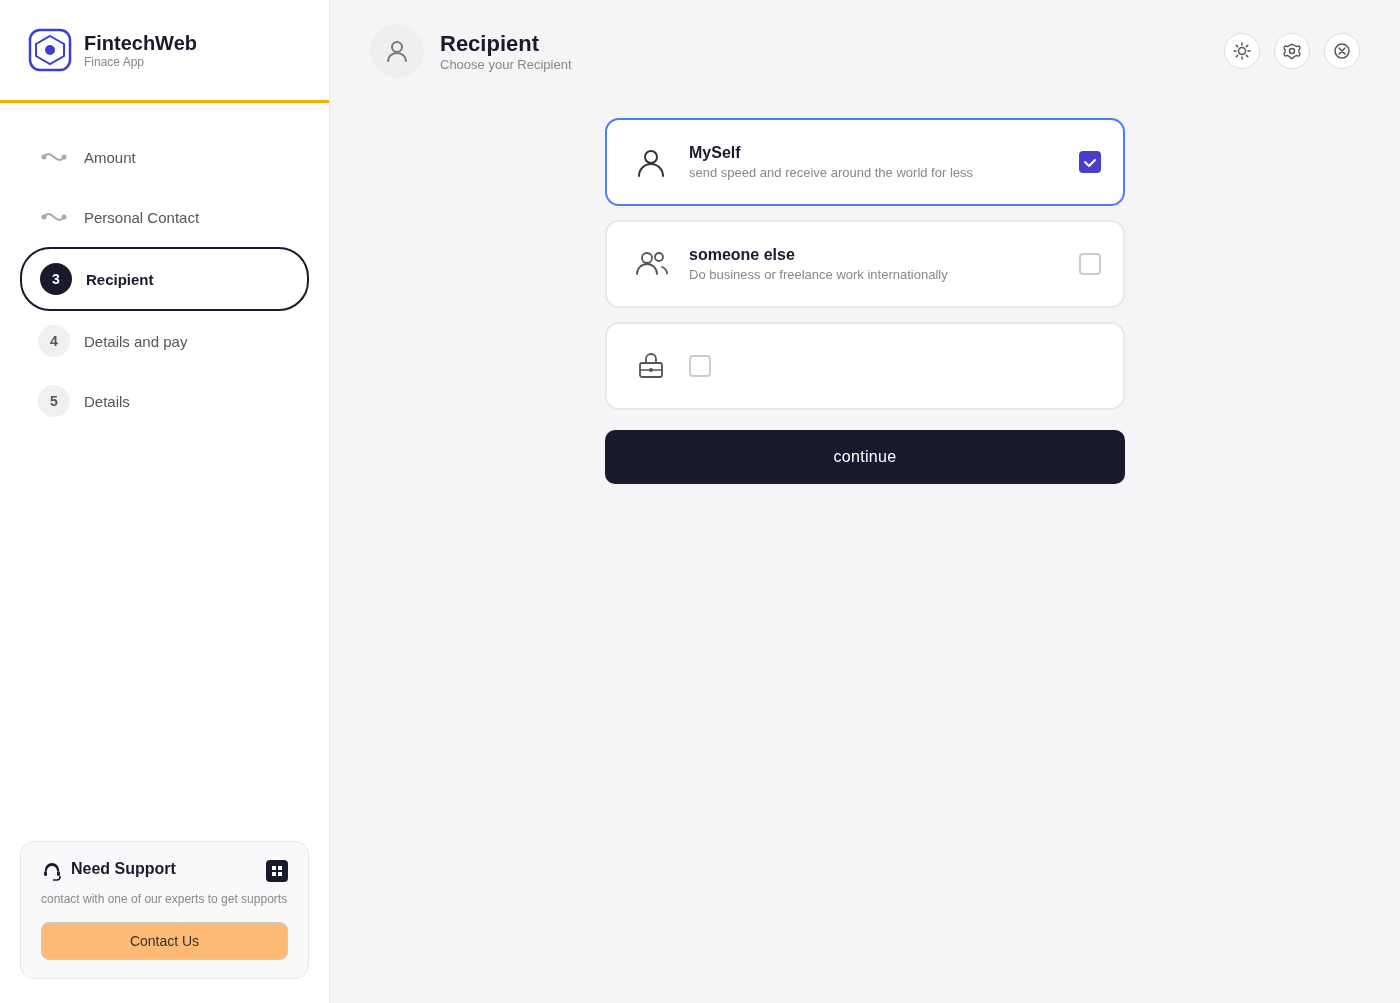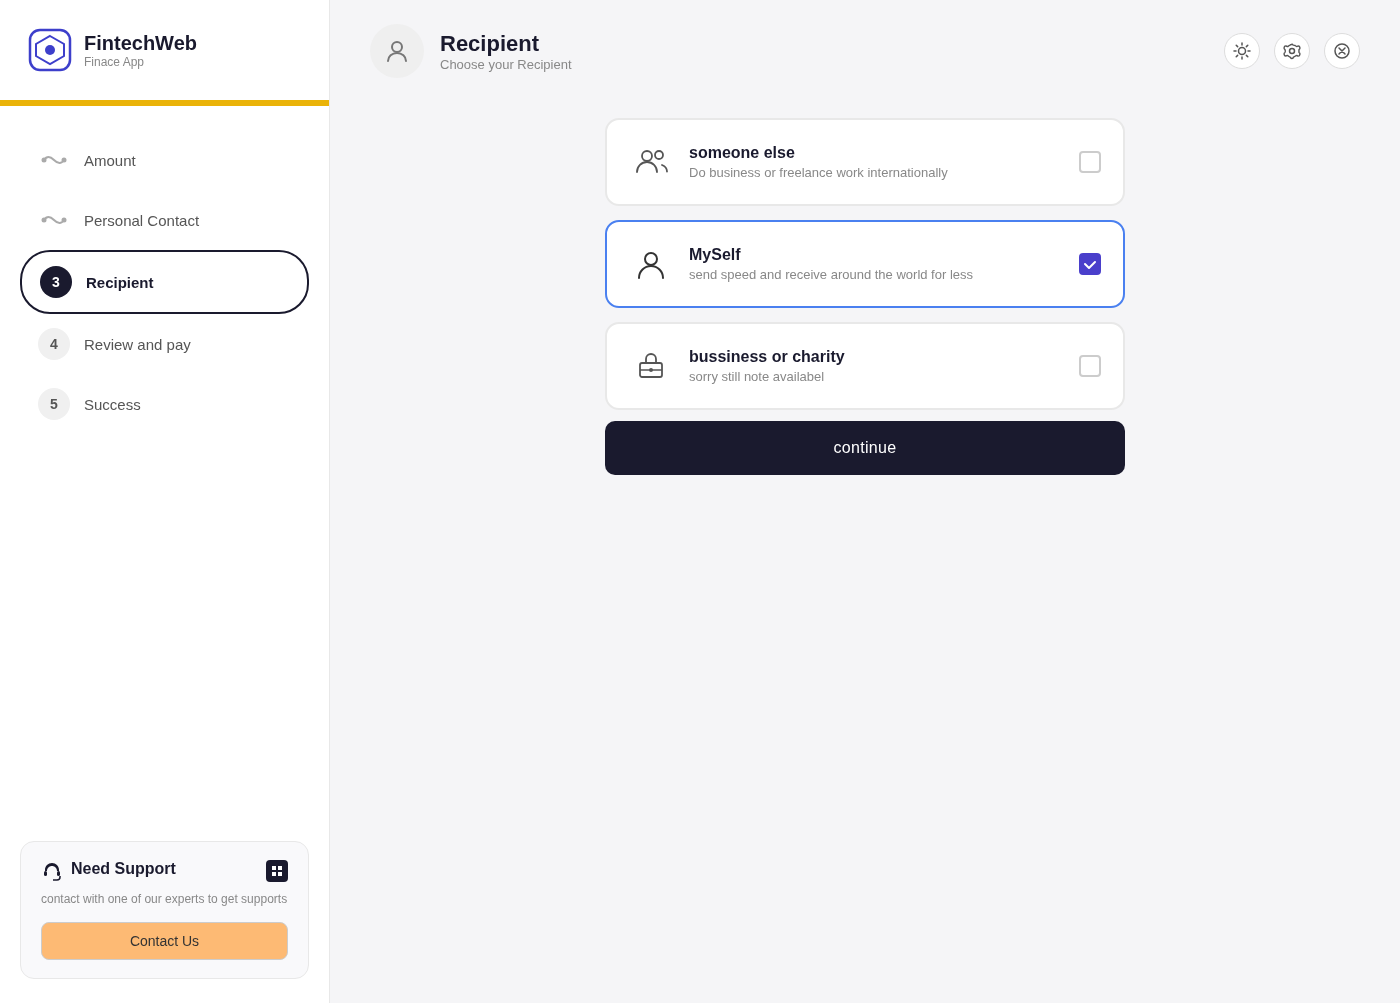--- a/index.html
+++ b/index.html
@@ -22,21 +22,21 @@
       flex-direction: column;
       padding: 0;
       height: 1003px;
     }
 
     .logo-area {
       display: flex;
       align-items: center;
       gap: 12px;
       padding: 28px 28px 28px 28px;
-      border-bottom: 6px solid #eab308;
+      border-bottom: 3px solid #eab308;
     }
 
     .logo-icon {
       width: 44px;
       height: 44px;
     }
 
     .logo-text h2 {
       font-size: 20px;
       font-weight: 700;
@@ -297,21 +297,21 @@
     }
 
     .option-check.checked {
       background: #4a3fcb;
       border-color: #4a3fcb;
     }
 
     .continue-btn {
       width: 100%;
       max-width: 520px;
-      margin-top: 11px;
+      margin-top: 20px;
       padding: 18px;
       background: #1a1a2e;
       color: #fff;
       border: none;
       border-radius: 10px;
       font-size: 16px;
       font-weight: 500;
       cursor: pointer;
       letter-spacing: 0.3px;
     }
@@ -361,26 +361,26 @@
       <span class="step-label">Personal Contact</span>
     </div>
 
     <div class="step-item active">
       <div class="step-number">3</div>
       <span class="step-label">Recipient</span>
     </div>
 
     <div class="step-item">
       <div class="step-number">4</div>
-      <span class="step-label">Review and pay</span>
+      <span class="step-label">Details and pay</span>
     </div>
 
     <div class="step-item">
       <div class="step-number">5</div>
-      <span class="step-label">Success</span>
+      <span class="step-label">Details</span>
     </div>
   </nav>
 
   <div class="support-card">
     <div class="support-header">
       <div class="support-title-wrap">
         <svg width="22" height="22" viewBox="0 0 22 22" fill="none">
           <path d="M11 3C7.13 3 4 6.13 4 10v1H6c0-2.76 2.24-5 5-5s5 2.24 5 5h2v-1c0-3.87-3.13-7-7-7z" fill="#1a1a2e"></path>
           <rect x="3" y="11" width="3" height="5" rx="1.5" fill="#1a1a2e"></rect>
           <rect x="16" y="11" width="3" height="5" rx="1.5" fill="#1a1a2e"></rect>
@@ -442,36 +442,20 @@
         <svg width="16" height="16" viewBox="0 0 16 16" fill="none">
           <circle cx="8" cy="8" r="7" stroke="#555" stroke-width="1.5"></circle>
           <path d="M5 5l6 6M11 5l-6 6" stroke="#555" stroke-width="1.5" stroke-linecap="round"></path>
         </svg>
       </button>
     </div>
   </div>
 
   <div class="content-area">
     <div class="options-container">
-
-      <div class="option-card">
-        <div class="option-icon-wrap">
-          <svg width="36" height="36" viewBox="0 0 36 36" fill="none">
-            <circle cx="14" cy="12" r="5" stroke="#555" stroke-width="1.8" fill="none"></circle>
-            <path d="M4 28c0-5.52 4.48-10 10-10s10 4.48 10 10" stroke="#555" stroke-width="1.8" fill="none" stroke-linecap="round"></path>
-            <circle cx="26" cy="11" r="4" stroke="#555" stroke-width="1.8" fill="none"></circle>
-            <path d="M29 21c2.76 1.14 5 3.58 5 6.5" stroke="#555" stroke-width="1.8" fill="none" stroke-linecap="round"></path>
-          </svg>
-        </div>
-        <div class="option-text">
-          <div class="option-title">someone else</div>
-          <div class="option-desc">Do business or freelance work internationally</div>
-        </div>
-        <div class="option-check"></div>
-      </div>
 
       <div class="option-card selected">
         <div class="option-icon-wrap">
           <svg width="36" height="36" viewBox="0 0 36 36" fill="none">
             <circle cx="18" cy="13" r="6" stroke="#333" stroke-width="2" fill="none"></circle>
             <path d="M6 32c0-6.63 5.37-12 12-12s12 5.37 12 12" stroke="#333" stroke-width="2" fill="none" stroke-linecap="round"></path>
           </svg>
         </div>
         <div class="option-text">
           <div class="option-title">MySelf</div>
@@ -480,30 +464,42 @@
         <div class="option-check checked">
           <svg width="14" height="14" viewBox="0 0 14 14" fill="none">
             <path d="M2 7l4 4 6-6" stroke="white" stroke-width="2" stroke-linecap="round" stroke-linejoin="round"></path>
           </svg>
         </div>
       </div>
 
       <div class="option-card">
         <div class="option-icon-wrap">
           <svg width="36" height="36" viewBox="0 0 36 36" fill="none">
+            <circle cx="14" cy="12" r="5" stroke="#555" stroke-width="1.8" fill="none"></circle>
+            <path d="M4 28c0-5.52 4.48-10 10-10s10 4.48 10 10" stroke="#555" stroke-width="1.8" fill="none" stroke-linecap="round"></path>
+            <circle cx="26" cy="11" r="4" stroke="#555" stroke-width="1.8" fill="none"></circle>
+            <path d="M29 21c2.76 1.14 5 3.58 5 6.5" stroke="#555" stroke-width="1.8" fill="none" stroke-linecap="round"></path>
+          </svg>
+        </div>
+        <div class="option-text">
+          <div class="option-title">someone else</div>
+          <div class="option-desc">Do business or freelance work internationally</div>
+        </div>
+        <div class="option-check"></div>
+      </div>
+
+      <div class="option-card">
+        <div class="option-icon-wrap">
+          <svg width="36" height="36" viewBox="0 0 36 36" fill="none">
             <rect x="7" y="15" width="22" height="14" rx="2" stroke="#555" stroke-width="1.8" fill="none"></rect>
             <path d="M13 15v-4a5 5 0 0110 0v4" stroke="#555" stroke-width="1.8" fill="none" stroke-linecap="round"></path>
             <line x1="7" y1="22" x2="29" y2="22" stroke="#555" stroke-width="1.5"></line>
             <circle cx="18" cy="22" r="2" fill="#555"></circle>
           </svg>
         </div>
-        <div class="option-text">
-          <div class="option-title">bussiness or charity</div>
-          <div class="option-desc">sorry still note availabel</div>
-        </div>
         <div class="option-check"></div>
       </div>
 
     </div>
 
     <button class="continue-btn">continue</button>
   </div>
 </main>
 
 </body></html>

